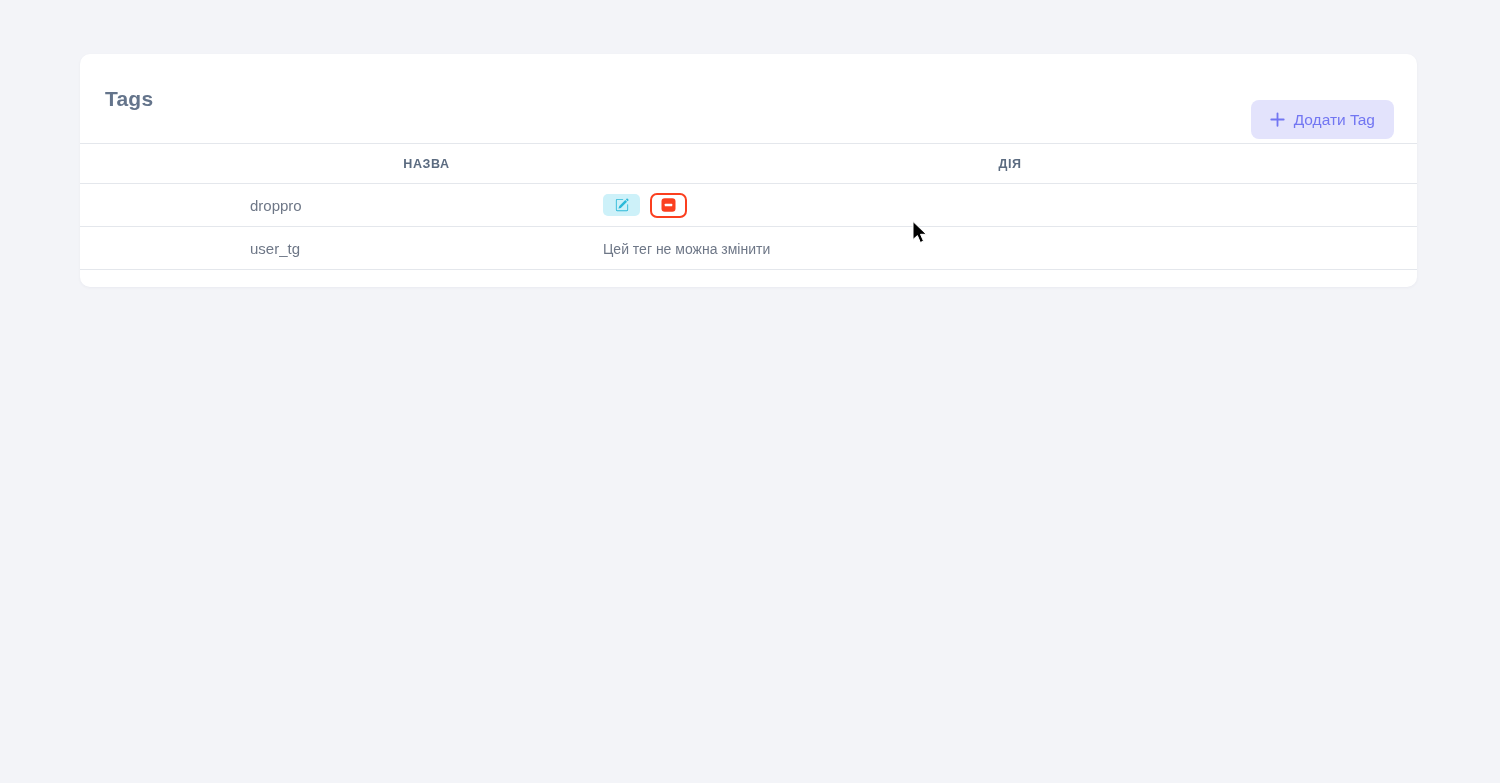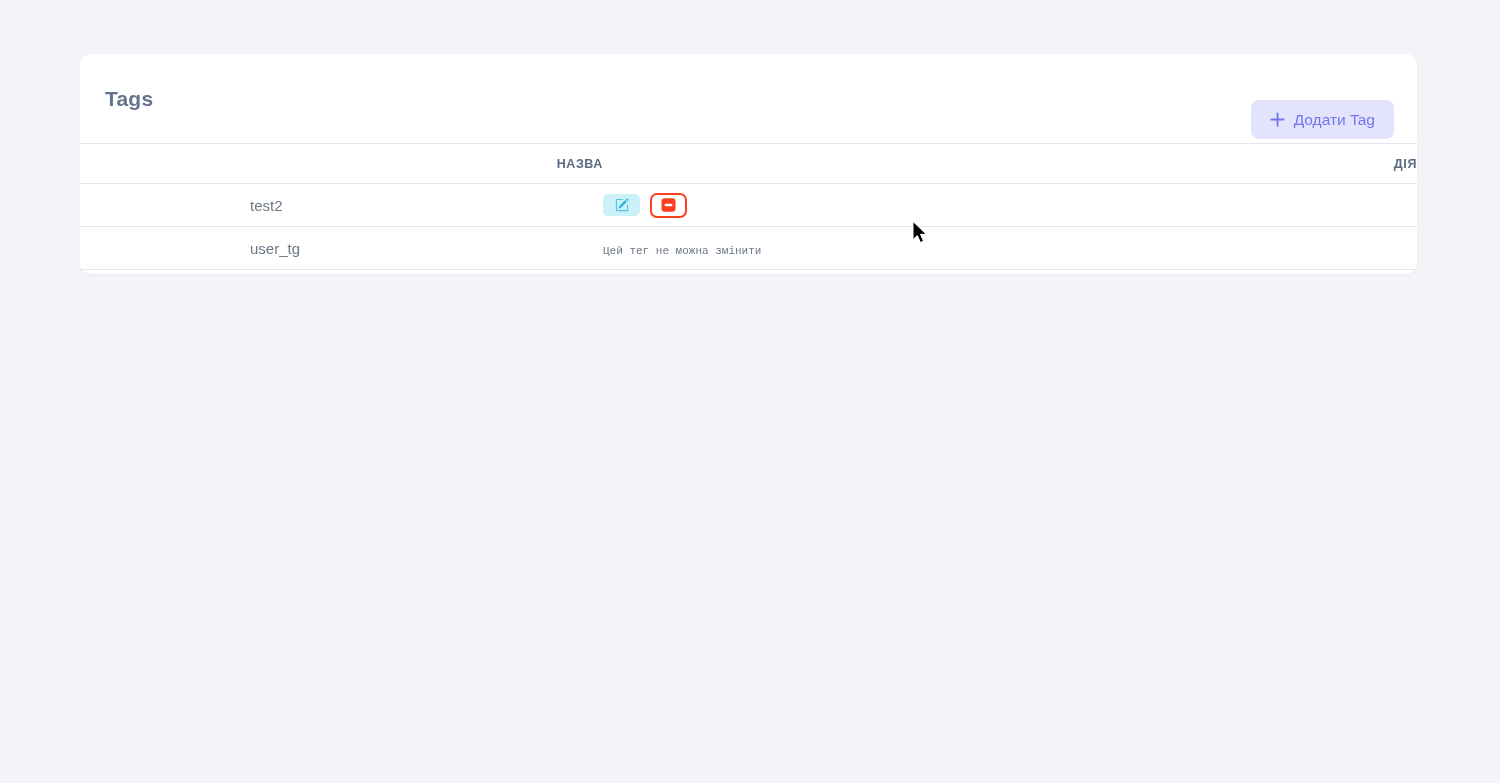--- a/index.html
+++ b/index.html
@@ -13,21 +13,21 @@
     width: 1500px; height: 783px;
     background: var(--page-bg, #f3f4f8);
   }
   .card {
     position: absolute;
     left: 80px; top: 54px;
     width: 1337px;
     background: var(--card-bg, #fff);
     border-radius: 10px;
     box-shadow: 0 1px 3px rgba(60,60,93,0.05);
-    padding-bottom: 4px;
+    padding-bottom: 17px;
   }
   .card-header {
     display: flex;
     align-items: center;
     justify-content: space-between;
     height: 89px;
     padding: 0 23px 0 25px;
   }
   .title {
     font-size: 21px;
@@ -53,21 +53,21 @@
   .add-btn .plus { display: flex; align-items: center; }
   table {
     width: 100%;
     border-collapse: collapse;
     table-layout: fixed;
   }
   col.c-spacer { width: 170px; }
   col.c-name   { width: 353px; }
   thead th {
     height: 40px;
-    text-align: right;
+    text-align: center;
     vertical-align: middle;
     font-size: 12.5px;
     font-weight: 700;
     letter-spacing: 0.6px;
     color: var(--table-header-text, #5b6b80);
     border-top: 1px solid var(--border, #e4e7ec);
     border-bottom: 1px solid var(--border, #e4e7ec);
   }
   tbody td {
     height: 43px;
@@ -87,21 +87,21 @@
   }
   .delete-btn {
     width: 37px; height: 25px;
     display: inline-flex; align-items: center; justify-content: center;
     background: #fff;
     border: 2px solid var(--delete, #fb3f1f);
     border-radius: 7px;
     color: var(--delete, #fb3f1f);
     cursor: pointer;
   }
-  .action-note { font-size: 11px; color: var(--cell-text, #6e7787); font-family: Liberation Mono, monospace; }
+  .action-note { font-size: 14px; color: var(--cell-text, #6e7787); }
   .cursor { position: absolute; z-index: 10; pointer-events: none; }
 </style>
 </head>
 <body>
 
 <div class="page">
   <div class="card">
 
     <div class="card-header">
       <div class="title">Tags</div>
@@ -124,45 +124,45 @@
       <thead>
         <tr>
           <th></th>
           <th>НАЗВА</th>
           <th>ДІЯ</th>
         </tr>
       </thead>
       <tbody>
 
 
-
-
   <tr class="tag-row">
     <td></td>
-    <td>test2</td>
+    <td>droppro</td>
     <td>
       <span class="action-buttons">
         <button class="edit-btn">
           <svg width="14" height="14" viewBox="0 0 16 16" fill="currentColor">
             <path d="M15.502 1.94a.5.5 0 0 1 0 .706L14.459 3.69l-2-2L13.502.646a.5.5 0 0 1 .707 0l1.293 1.293z"></path>
             <path d="M13.752 4.396l-2-2L4.939 9.21a.5.5 0 0 0-.121.196l-.805 2.414a.25.25 0 0 0 .316.316l2.414-.805a.5.5 0 0 0 .196-.12l6.813-6.815z"></path>
             <path d="M1 13.5A1.5 1.5 0 0 0 2.5 15h11a1.5 1.5 0 0 0 1.5-1.5v-6a.5.5 0 0 0-1 0v6a.5.5 0 0 1-.5.5h-11a.5.5 0 0 1-.5-.5v-11a.5.5 0 0 1 .5-.5H9a.5.5 0 0 0 0-1H2.5A1.5 1.5 0 0 0 1 2.5v11z"></path>
           </svg>
         </button>
         <button class="delete-btn">
           <svg width="15" height="14" viewBox="0 0 16 15">
             <rect x="0.5" y="0.25" width="15" height="14.5" rx="3.5" fill="currentColor"></rect>
             <rect x="4" y="6.2" width="8" height="2.6" rx="0.6" fill="#ffffff"></rect>
           </svg>
         </button>
       </span>
       
     </td>
   </tr>
 
+
+
   <tr class="tag-row">
     <td></td>
     <td>user_tg</td>
     <td>
       
       <span class="action-note">Цей тег не можна змінити</span>
     </td>
   </tr>
 
 </tbody>

